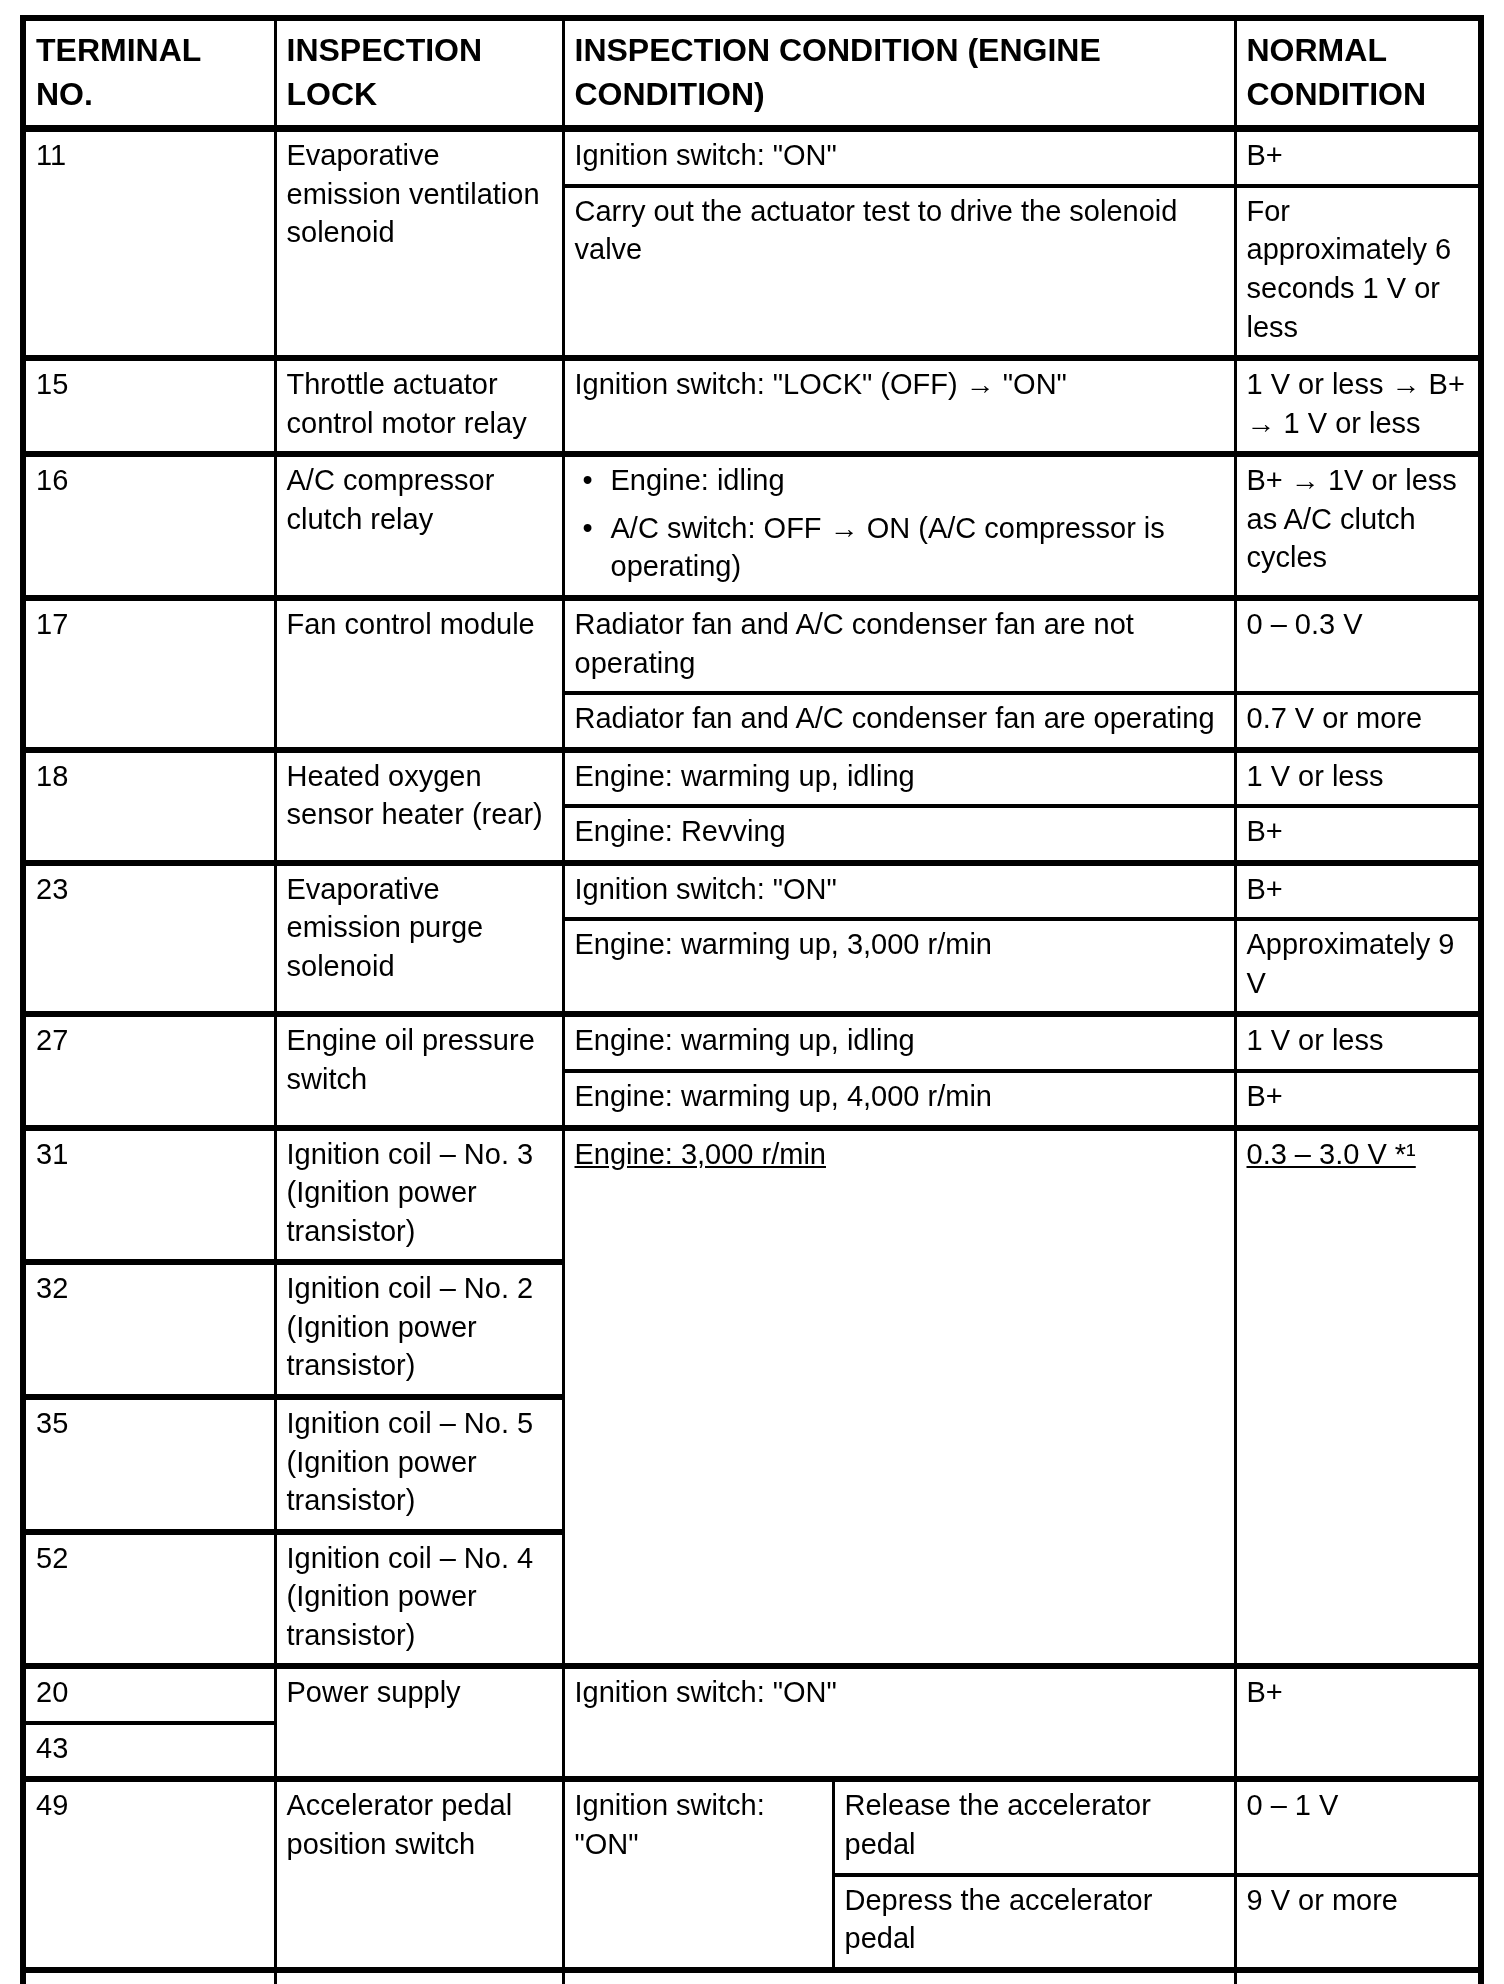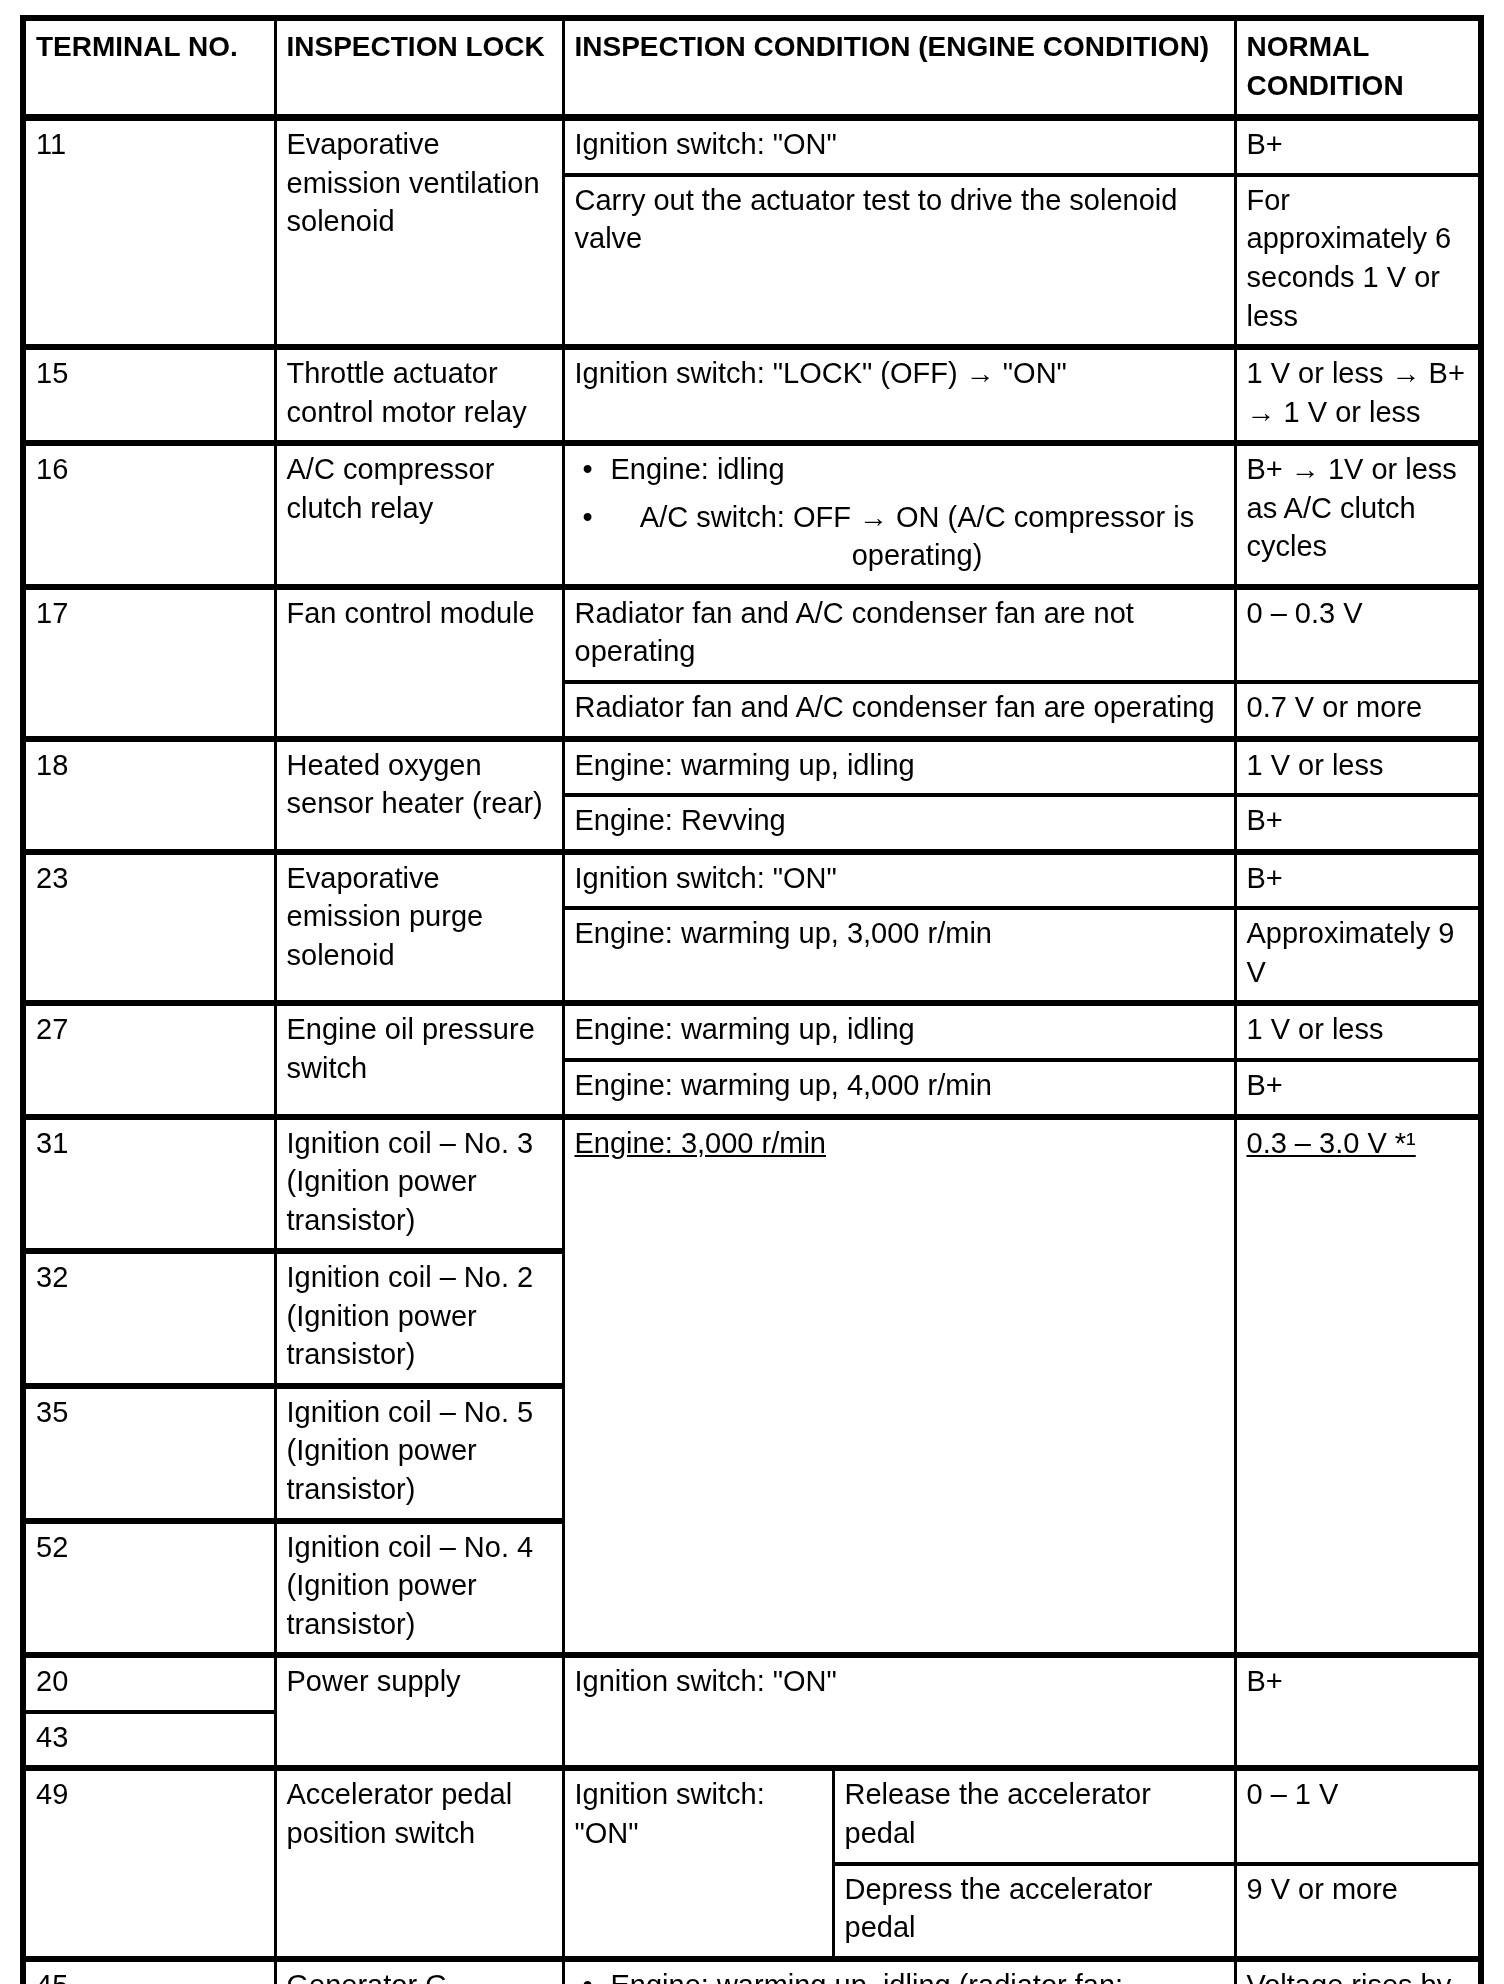--- a/index.html
+++ b/index.html
@@ -28,21 +28,21 @@
     border-top-width: 4px;
     border-bottom-width: 4px;
     vertical-align: top;
     text-align: left;
     padding: 4px 10px 9px 10px;
     font-size: 29px;
     line-height: 1.33;
     overflow: hidden;
   }
   .spec-table th {
-    font-size: 28px;
+    font-size: 32px;
     font-weight: bold;
     line-height: 1.38;
     padding-top: 7px;
   }
   .spec-table thead th {
     border-bottom-width: 7px;
   }
   tr.group > td,
   tr.group > th {
     border-top-width: 6px;
@@ -56,21 +56,20 @@
     padding-left: 36px;
   }
   .bullet::before {
     content: "\2022";
     position: absolute;
     left: 8px;
     top: 0;
   }
   .bullet + .bullet {
     margin-top: 9px;
-    text-align: center;
   }
 </style>
 </head>
 <body>
 
 <div class="page">
   <table class="spec-table">
     <colgroup>
       <col style="width:252px">
       <col style="width:288px">

